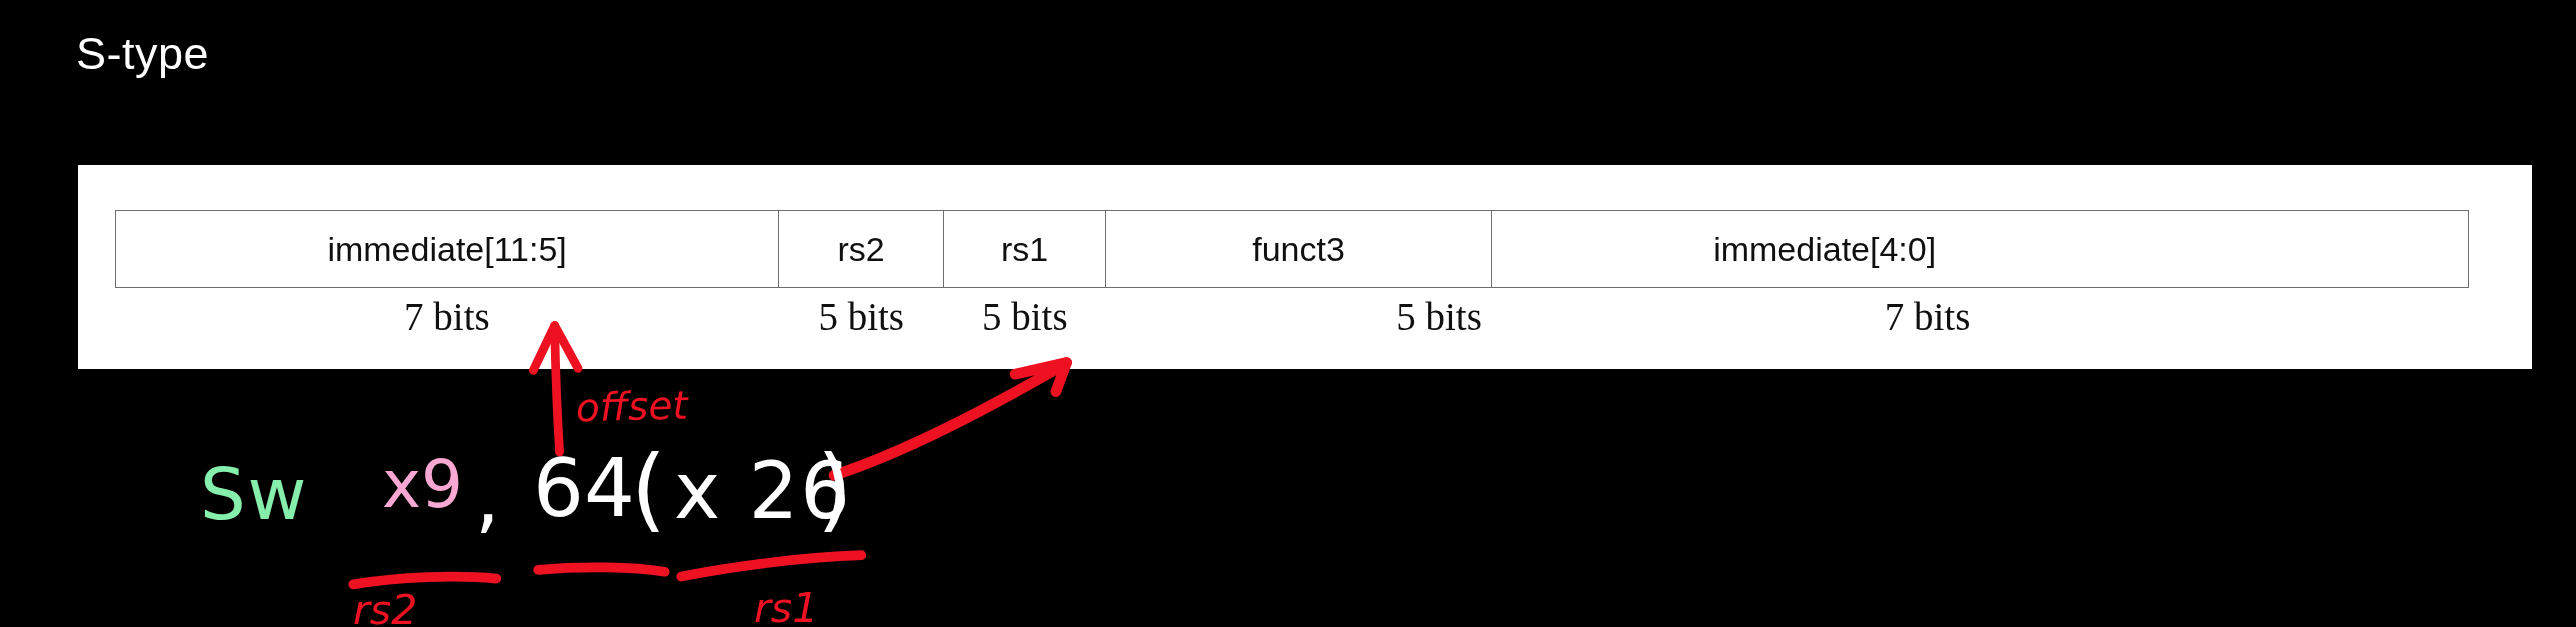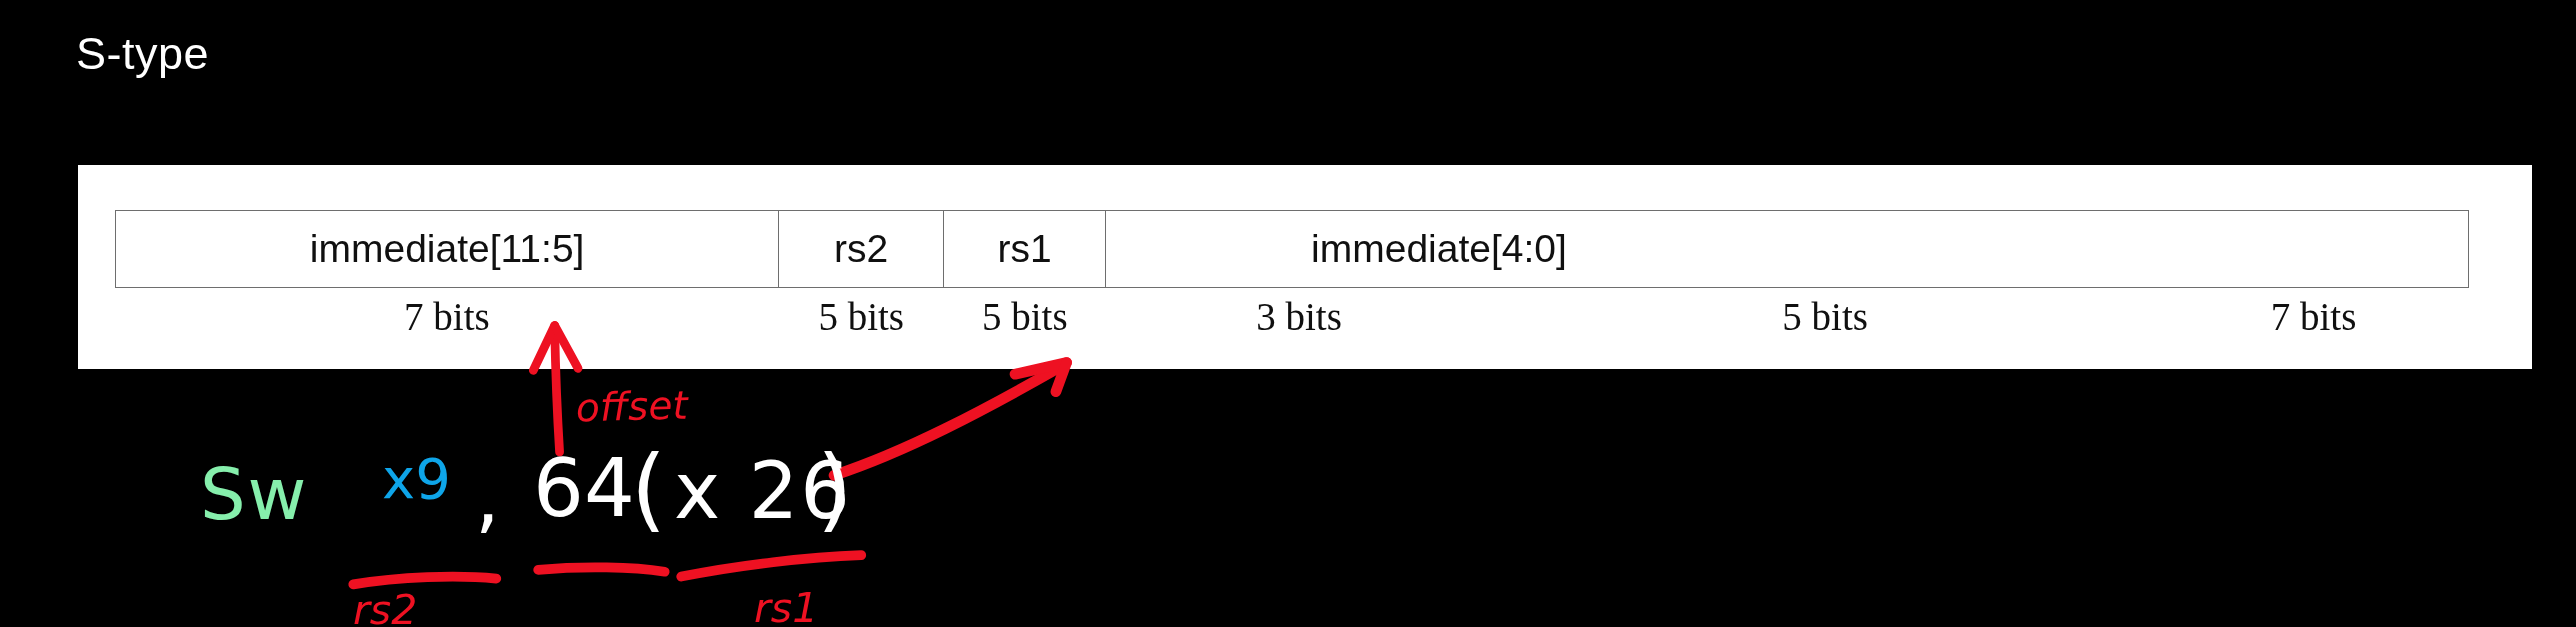--- a/index.html
+++ b/index.html
@@ -14,21 +14,21 @@
 
   
   #panel{position:absolute;left:78px;top:153px;width:2454px;height:204px;
          background:#ffffff;}
 
   
   #fmt-table{position:absolute;left:37px;top:45px;width:2354px;height:78px;
              border:1.9px solid #6e6e6e;box-sizing:border-box;display:flex;background:#fff;}
   .fld{box-sizing:border-box;border-right:1.9px solid #6e6e6e;height:100%;
        display:flex;align-items:center;justify-content:center;
-       font-size:39px;color:#101010;white-space:nowrap;}
+       font-size:34px;color:#101010;white-space:nowrap;}
   .fld:last-child{border-right:none;}
 
   
   #bits-row{position:absolute;left:37px;top:129px;width:2354px;height:51px;display:flex;font-family:Liberation Serif, serif;}
   .bits{display:flex;align-items:flex-start;justify-content:center;
         font-size:39px;color:#101010;white-space:nowrap;}
 
   
   #ink{position:absolute;left:0;top:0;width:2576px;height:628px;pointer-events:none;}
 
@@ -47,37 +47,37 @@
     <div id="fmt-table">
       <div class="fld" style="width:28.2%">
         <span>immediate[11:5]</span>
       </div>
       <div class="fld" style="width:7.0%">
         <span>rs2</span>
       </div>
       <div class="fld" style="width:6.9%">
         <span>rs1</span>
       </div>
+      <div class="fld" style="width:16.4%">
+        <span>funct3</span>
+      </div>
       <div class="fld" style="width:28.3%">
         <span>immediate[4:0]</span>
       </div>
     </div>
 
     <div id="bits-row">
       <div class="bits" style="width:28.2%">
         <span>7 bits</span>
       </div>
       <div class="bits" style="width:7.0%">
         <span>5 bits</span>
       </div>
       <div class="bits" style="width:6.9%">
         <span>5 bits</span>
-      </div>
-      <div class="bits" style="width:16.4%">
-        <span>3 bits</span>
       </div>
       <div class="bits" style="width:28.3%">
         <span>5 bits</span>
       </div>
       <div class="bits" style="width:13.2%">
         <span>7 bits</span>
       </div>
     </div>
 
   </div>
@@ -101,21 +101,21 @@
     <path d="M553 573 C 600 569, 650 570, 683 575" stroke="#ee1122" stroke-width="10" fill="none" stroke-linecap="round"></path>
 
     <path d="M700 580 C 760 568, 830 560, 885 558" stroke="#ee1122" stroke-width="10" fill="none" stroke-linecap="round"></path>
   </svg>
 
   <div class="hand" style="left:576px;top:372px;font-size:39px;color:#ee1122;
               transform:rotate(-1.5deg);font-style:italic;">offset</div>
 
   <div class="hand" style="left:200px;top:440px;font-size:72px;color:#86efac;letter-spacing:1.9px;">Sw</div>
 
-  <div class="hand" style="left:382px;top:434px;font-size:56px;color:#0ea5e9;">x9</div>
+  <div class="hand" style="left:382px;top:434px;font-size:66px;color:#f9a8d4;">x9</div>
 
   <div class="hand" style="left:475px;top:440px;font-size:78px;color:#ffffff;">,</div>
 
   <div class="hand" style="left:533px;top:430px;font-size:80px;color:#ffffff;">64</div>
 
   <div class="hand" style="left:631px;top:424px;font-size:90px;color:#ffffff;">(</div>
 
   <div class="hand" style="left:674px;top:434px;font-size:78px;color:#ffffff;letter-spacing:1.9px;">x 26</div>
 
   <div class="hand" style="left:817px;top:424px;font-size:90px;color:#ffffff;">)</div>

